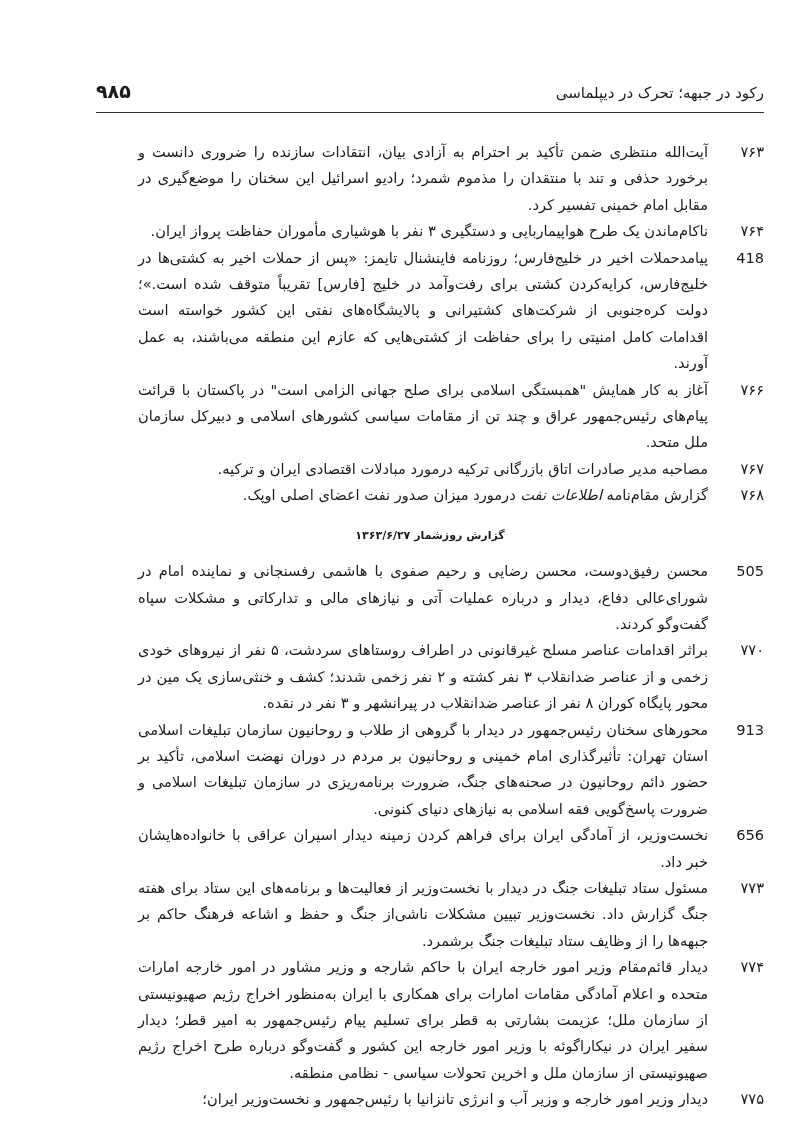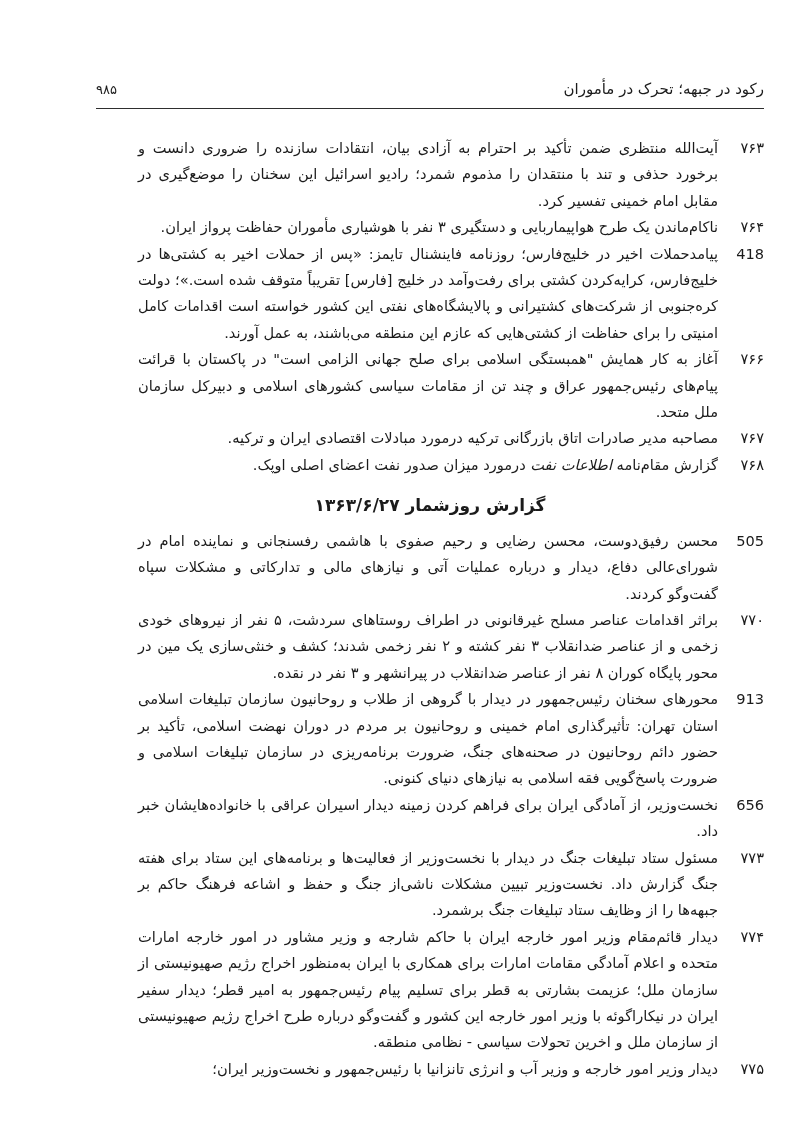--- a/index.html
+++ b/index.html
@@ -18,53 +18,53 @@
   }
   .page-header {
     display:flex;
     justify-content:space-between;
     align-items:baseline;
     border-bottom:1px solid #2e2e2e;
     padding-bottom:10px;
     font-size:15px;
   }
   .running-title { letter-spacing:0.1px; }
-  .page-number { font-size:13px; }
+  .page-number { font-size:19px;font-weight:bold; }
   .entries {
     padding-top:26px;
     font-size:14.6px;
     line-height:26.4px;
   }
   .entry { display:flex; align-items:flex-start; }
   .entry-num {
     flex:0 0 30px;
-    margin-left:16px;
+    margin-left:26px;
     white-space:nowrap;
   }
   .entry-text {
     flex:1;
     text-align:justify;
     text-justify:inter-word;
     margin-left:42px;
   }
   .pub { font-style:italic; }
   .section-heading {
-    font-size:17px;
+    font-size:11px;
     font-weight:700;
     text-align:center;
     margin:14px 0 9px 0;
   }
 </style>
 </head>
 <body>
 
 <div class="page">
 
   <header class="page-header">
-    <span class="running-title">رکود در جبهه؛ تحرک در مأموران</span>
+    <span class="running-title">رکود در جبهه؛ تحرک در دیپلماسی</span>
     <span class="page-number">۹۸۵</span>
   </header>
 
   <main class="entries">
 
     <div class="entry">
       <span class="entry-num">۷۶۳</span>
       <p class="entry-text">آیت‌الله منتظری ضمن تأکید بر احترام به آزادی بیان، انتقادات سازنده را ضروری دانست و برخورد حذفی و تند با منتقدان را مذموم شمرد؛ رادیو اسرائیل این سخنان را موضع‌گیری در مقابل امام خمینی تفسیر کرد.</p>
     </div>
 

